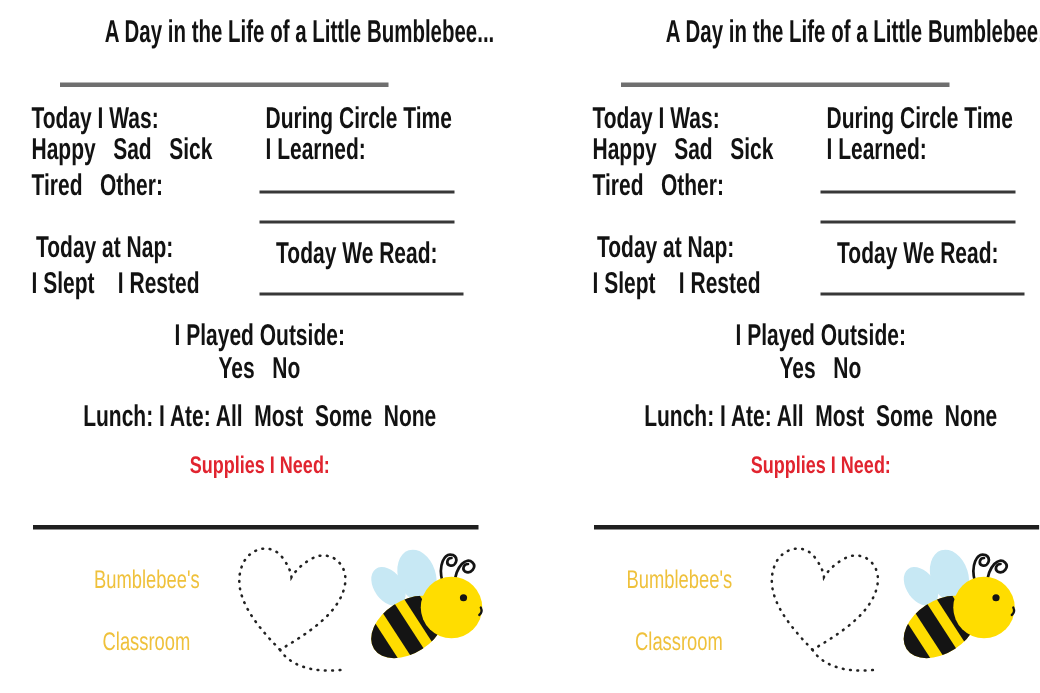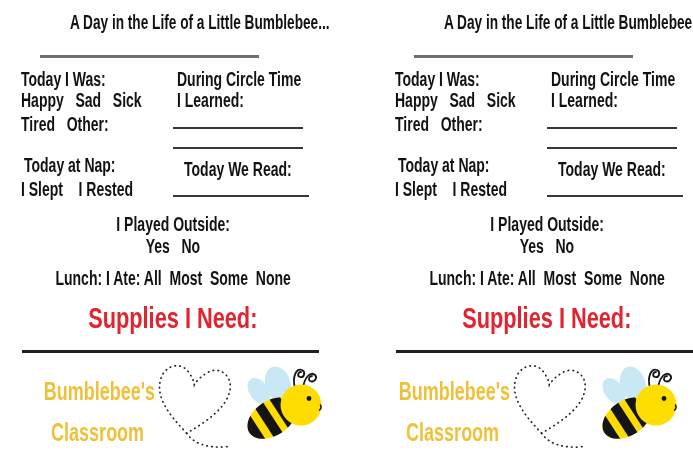--- a/index.html
+++ b/index.html
@@ -18,26 +18,26 @@
   .title-row{top:11px;font-size:21px;left:0;width:320px;text-align:right;}
   .title-row .cxc{transform:scaleX(0.65);}
 
   .hline{position:absolute;background:var(--line-dark,#383838);}
   .name-line{left:40px;top:55px;width:219px;height:3px;background:var(--line-gray,#6f6f6f);}
   .learned-line-1{left:173px;top:127px;width:130px;height:2px;}
   .learned-line-2{left:173px;top:147px;width:130px;height:2px;}
   .read-line{left:173px;top:195px;width:136px;height:2px;}
   .footer-line{left:22px;top:350px;width:297px;height:3px;background:var(--footer-line,#1f1f1f);}
 
-  .supplies-row{top:303px;font-size:29px;color:var(--accent-red,#e1242f);}
+  .supplies-row{top:303px;font-size:16px;color:var(--accent-red,#e1242f);}
   .supplies-row .cxc{transform:scaleX(0.75);}
 
   .footer-zone{position:absolute;left:0;top:346px;width:346px;height:116px;}
   .card-2 .footer-zone{left:-19px;}
-  .bb-row{position:absolute;left:22px;width:152px;text-align:center;font-weight:700;font-size:25px;
+  .bb-row{position:absolute;left:22px;width:152px;text-align:center;font-weight:400;font-size:17px;
           color:var(--accent-yellow,#efc13b);white-space:pre;}
   .bb-row .cxc{transform:scaleX(0.72);}
   .bb-1{top:31px;}
   .bb-2{top:72px;}
 
   .footer-art{position:absolute;left:142px;top:2px;width:190px;height:112px;}
   .trail-path{fill:none;stroke:var(--trail,#222222);stroke-width:1.7;
               stroke-dasharray:0.5 4.4;stroke-linecap:round;}
   .wing{fill:var(--wing-blue,#c7e8f4);}
   .antenna{fill:none;stroke:var(--bee-black,#141414);stroke-width:1.8;stroke-linecap:round;}

